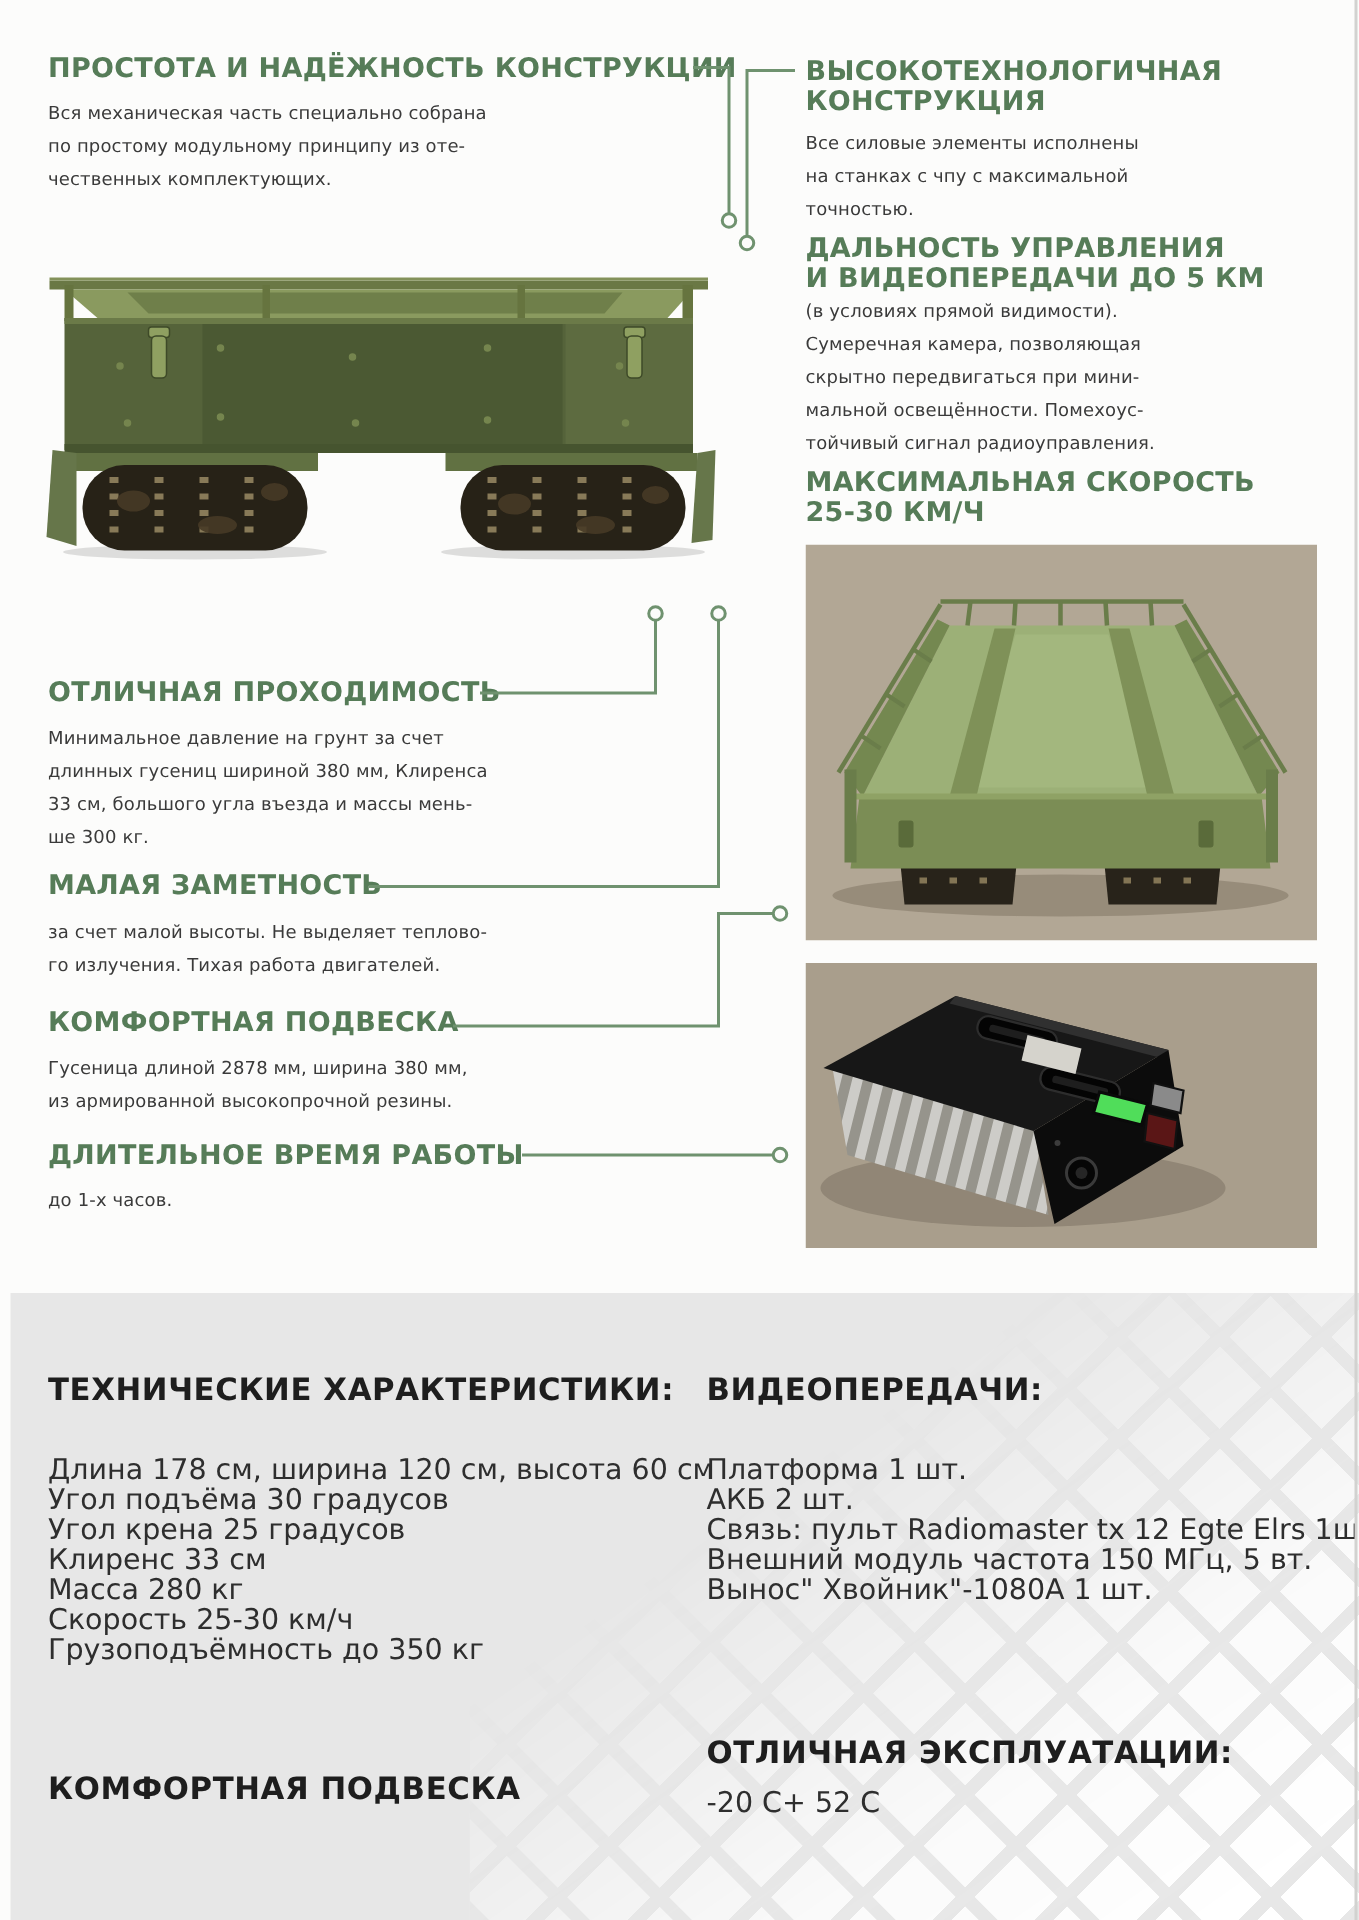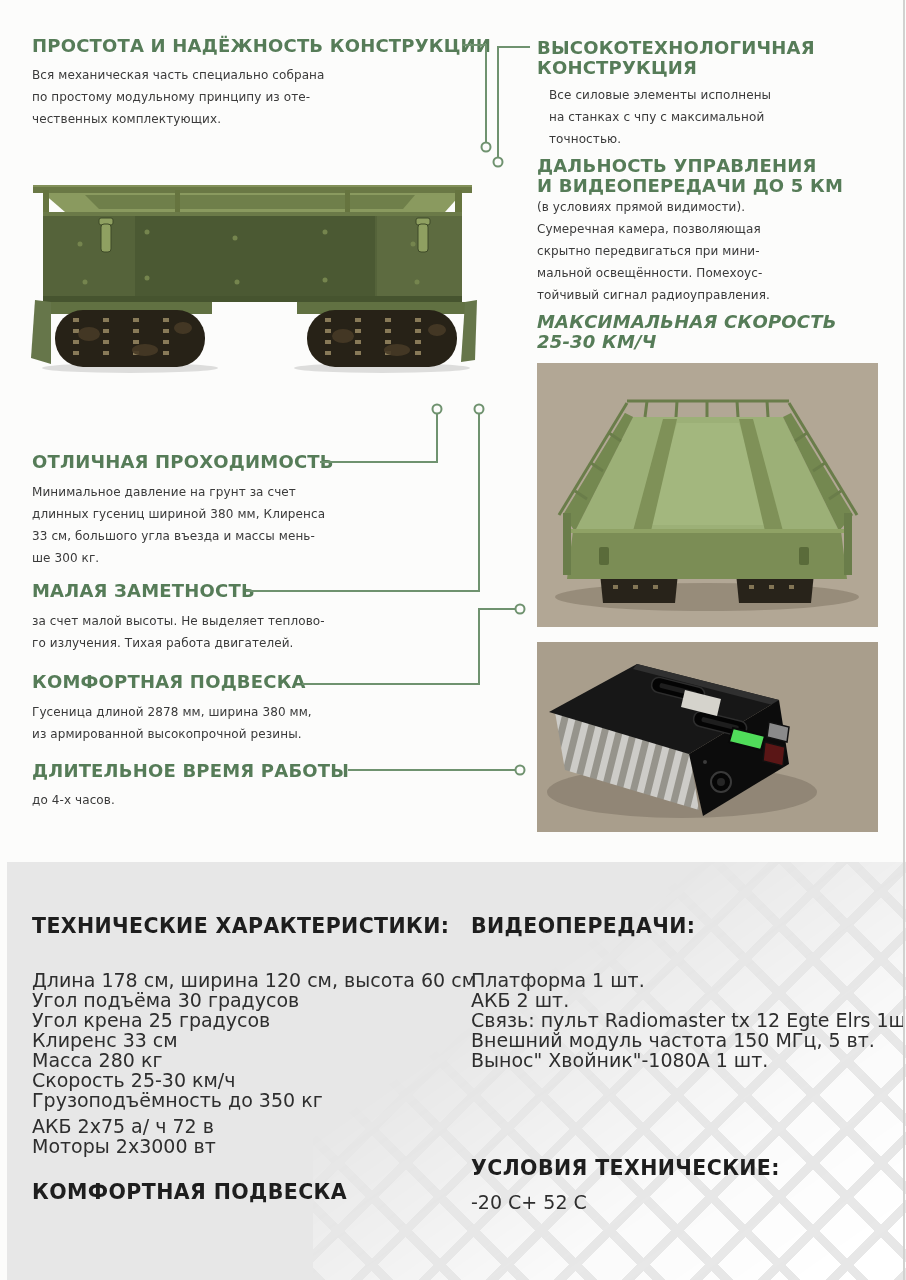--- a/index.html
+++ b/index.html
@@ -41,26 +41,26 @@
   svg{display:block;}
   .connectors{position:absolute;left:0;top:0;pointer-events:none;}
 </style>
 </head>
 <body>
 
 <div class="abs h-green" style="left:32px;top:36px;">ПРОСТОТА И НАДЁЖНОСТЬ КОНСТРУКЦИИ</div>
 <div class="abs body-text" style="left:32px;top:64px;">Вся механическая часть специально собрана<br>по простому модульному принципу из оте-<br>чественных комплектующих.</div>
 
 <div class="abs h-green two" style="left:537px;top:38px;">ВЫСОКОТЕХНОЛОГИЧНАЯ<br>КОНСТРУКЦИЯ</div>
-<div class="abs body-text" style="left:549px;top:84px;">Все силовые элементы исполнены<br>на станках с чпу с максимальной<br>точностью.</div>
+<div class="abs body-text" style="left:537px;top:84px;">Все силовые элементы исполнены<br>на станках с чпу с максимальной<br>точностью.</div>
 
 <div class="abs h-green two" style="left:537px;top:156px;">ДАЛЬНОСТЬ УПРАВЛЕНИЯ<br>И ВИДЕОПЕРЕДАЧИ ДО 5 КМ</div>
 <div class="abs body-text" style="left:537px;top:196px;">(в условиях прямой видимости).<br>Сумеречная камера, позволяющая<br>скрытно передвигаться при мини-<br>мальной освещённости. Помехоус-<br>тойчивый сигнал радиоуправления.</div>
 
-<div class="abs h-green two" style="left:537px;top:312px;font-style:italic;">МАКСИМАЛЬНАЯ СКОРОСТЬ<br>25-30 КМ/Ч</div>
+<div class="abs h-green two" style="left:537px;top:312px;">МАКСИМАЛЬНАЯ СКОРОСТЬ<br>25-30 КМ/Ч</div>
 
 <svg class="abs" style="left:25px;top:182px;" width="455" height="192" viewBox="0 0 455 192">
   <ellipse cx="105" cy="186" rx="88" ry="5" fill="rgba(0,0,0,0.12)"></ellipse>
   <ellipse cx="357" cy="186" rx="88" ry="5" fill="rgba(0,0,0,0.12)"></ellipse>
   <rect x="8" y="5" width="439" height="6" fill="#6a7845"></rect>
   <rect x="8" y="3" width="439" height="2" fill="#83915a"></rect>
   <polygon points="18,11 437,11 420,30 40,30" fill="#8a9a5f"></polygon>
   <polygon points="60,13 390,13 378,27 74,27" fill="#6f7f4a"></polygon>
   <rect x="18" y="8" width="6" height="24" fill="#66743f"></rect>
   <rect x="150" y="8" width="5" height="24" fill="#66743f"></rect>
@@ -139,21 +139,21 @@
 <div class="abs h-green" style="left:32px;top:452px;">ОТЛИЧНАЯ ПРОХОДИМОСТЬ</div>
 <div class="abs body-text" style="left:32px;top:481px;">Минимальное давление на грунт за счет<br>длинных гусениц шириной 380 мм, Клиренса<br>33 см, большого угла въезда и массы мень-<br>ше 300 кг.</div>
 
 <div class="abs h-green" style="left:32px;top:581px;">МАЛАЯ ЗАМЕТНОСТЬ</div>
 <div class="abs body-text" style="left:32px;top:610px;">за счет малой высоты. Не выделяет теплово-<br>го излучения. Тихая работа двигателей.</div>
 
 <div class="abs h-green" style="left:32px;top:672px;">КОМФОРТНАЯ ПОДВЕСКА</div>
 <div class="abs body-text" style="left:32px;top:701px;">Гусеница длиной 2878 мм, ширина 380 мм,<br>из армированной высокопрочной резины.</div>
 
 <div class="abs h-green" style="left:32px;top:761px;">ДЛИТЕЛЬНОЕ ВРЕМЯ РАБОТЫ</div>
-<div class="abs body-text" style="left:32px;top:789px;">до 4-х часов.</div>
+<div class="abs body-text" style="left:32px;top:789px;">до 1-х часов.</div>
 
 <svg class="abs" style="left:537px;top:363px;" width="341" height="264" viewBox="0 0 341 264">
   <rect width="341" height="264" fill="#b2a795"></rect>
   <ellipse cx="170" cy="234" rx="152" ry="14" fill="rgba(70,60,45,0.25)"></ellipse>
   <polygon points="62,200 142,200 138,240 66,240" fill="#28231a"></polygon>
   <polygon points="198,200 278,200 274,240 202,240" fill="#28231a"></polygon>
   <g fill="#9a8a64" opacity="0.8">
     <rect x="76" y="208" width="5" height="4"></rect>
       <rect x="96" y="208" width="5" height="4"></rect>
       <rect x="116" y="208" width="5" height="4"></rect>
@@ -245,23 +245,22 @@
     <circle cx="520" cy="609" r="4.5"></circle>
     <circle cx="520" cy="770" r="4.5"></circle>
   </g>
 </svg>
 
 <div class="bottom-panel">
   <div class="pattern"></div>
 
   <div class="abs h-black" style="left:25px;top:52px;">ТЕХНИЧЕСКИЕ ХАРАКТЕРИСТИКИ:</div>
   <div class="abs spec-text" style="left:25px;top:108px;">Длина 178 см, ширина 120 см, высота 60 см<br>Угол подъёма 30 градусов<br>Угол крена 25 градусов<br>Клиренс 33 см<br>Масса 280 кг<br>Скорость 25-30 км/ч<br>Грузоподъёмность до 350 кг</div>
-  <div class="abs spec-text" style="left:25px;top:254px;">АКБ 2х75 а/ ч 72 в<br>Моторы 2х3000 вт</div>
   <div class="abs h-black" style="left:25px;top:318px;">КОМФОРТНАЯ ПОДВЕСКА</div>
 
   <div class="abs h-black" style="left:464px;top:52px;">ВИДЕОПЕРЕДАЧИ:</div>
   <div class="abs spec-text" style="left:464px;top:108px;">Платформа 1 шт.<br>АКБ 2 шт.<br>Связь: пульт Radiomaster tx 12 Egte Elrs 1шт.<br>Внешний модуль частота 150 МГц, 5 вт.<br>Вынос" Хвойник"-1080А 1 шт.</div>
 
-  <div class="abs h-black" style="left:464px;top:294px;">УСЛОВИЯ ТЕХНИЧЕСКИЕ:</div>
+  <div class="abs h-black" style="left:464px;top:294px;">ОТЛИЧНАЯ ЭКСПЛУАТАЦИИ:</div>
   <div class="abs spec-text" style="left:464px;top:330px;">-20 С+ 52 С</div>
 </div>
 
 <div class="right-edge"></div>
 
 </body></html>

